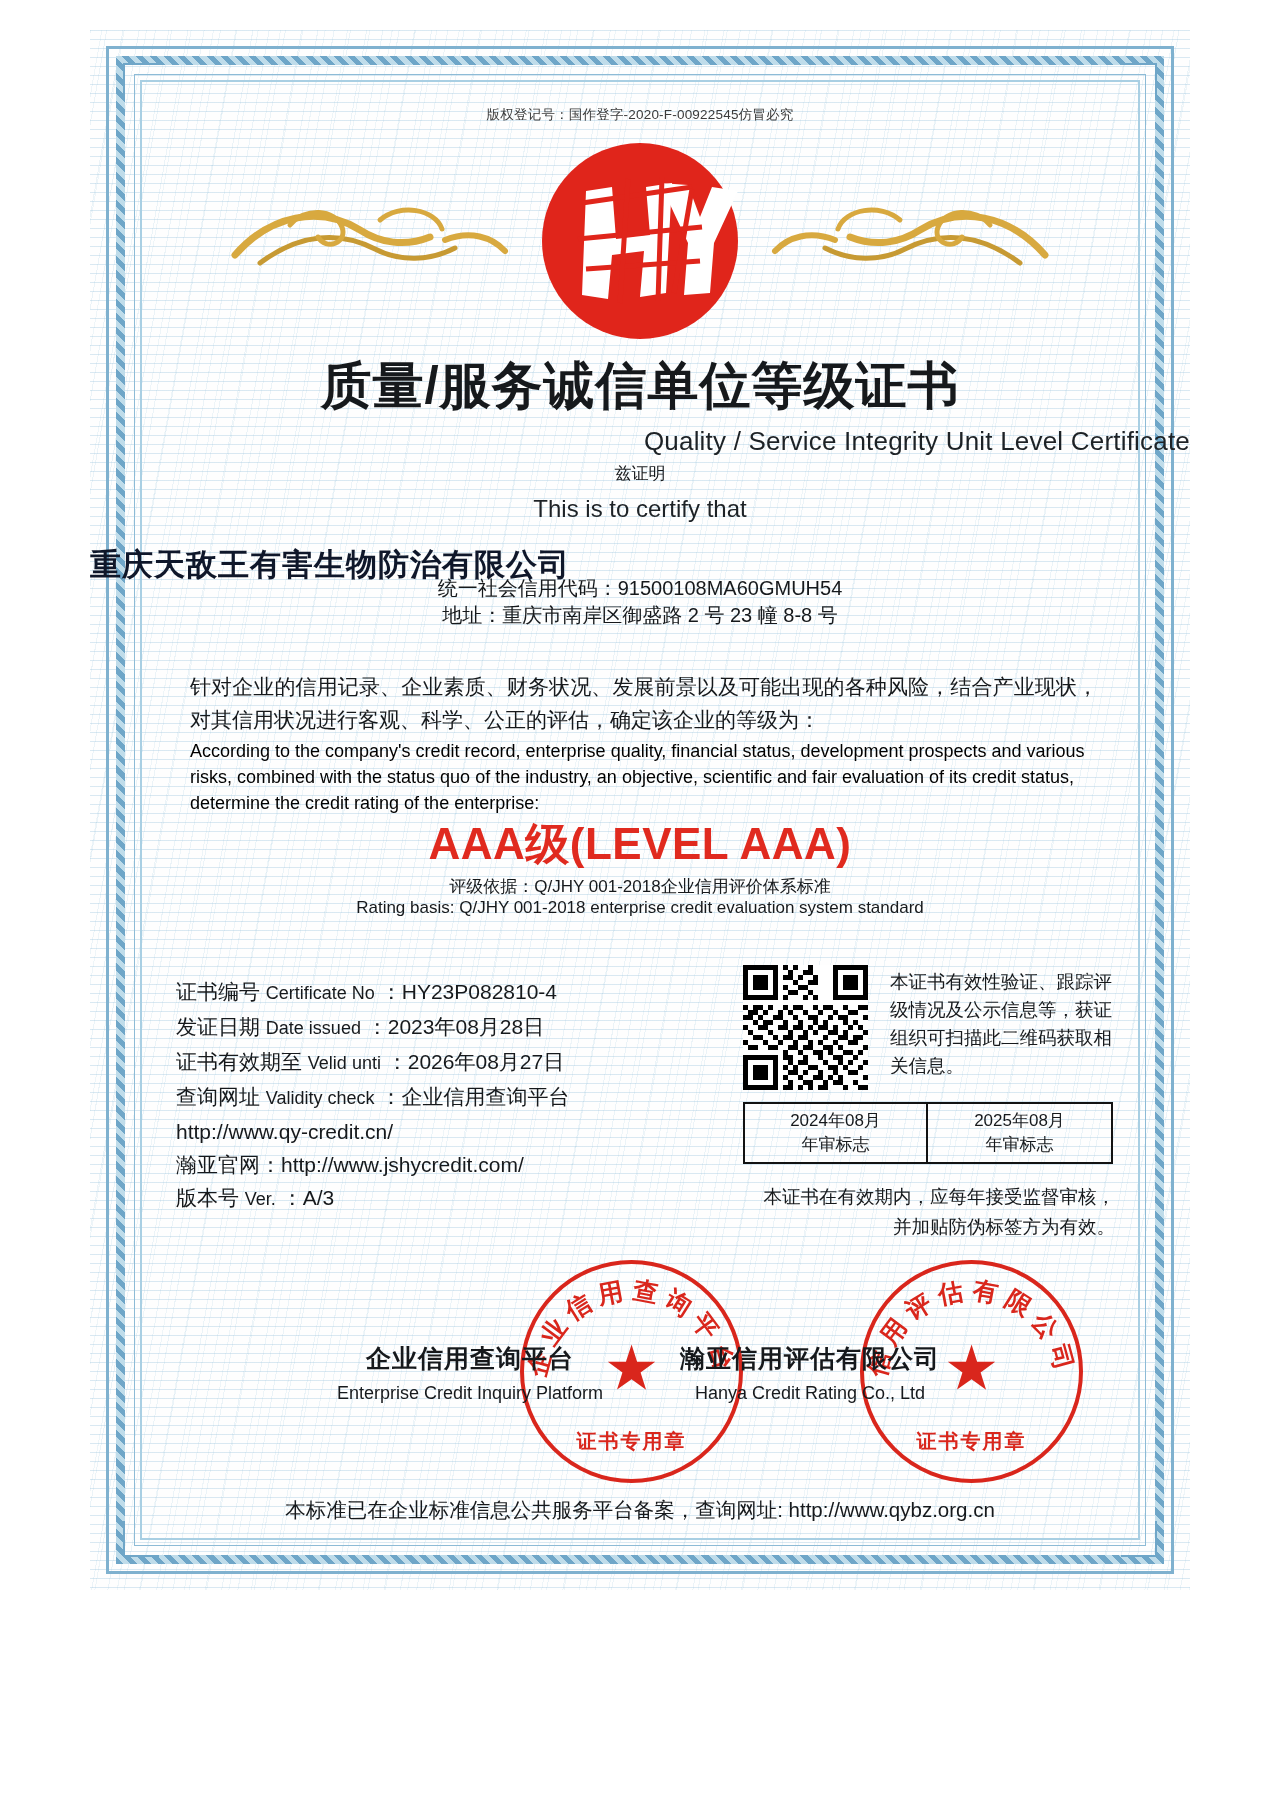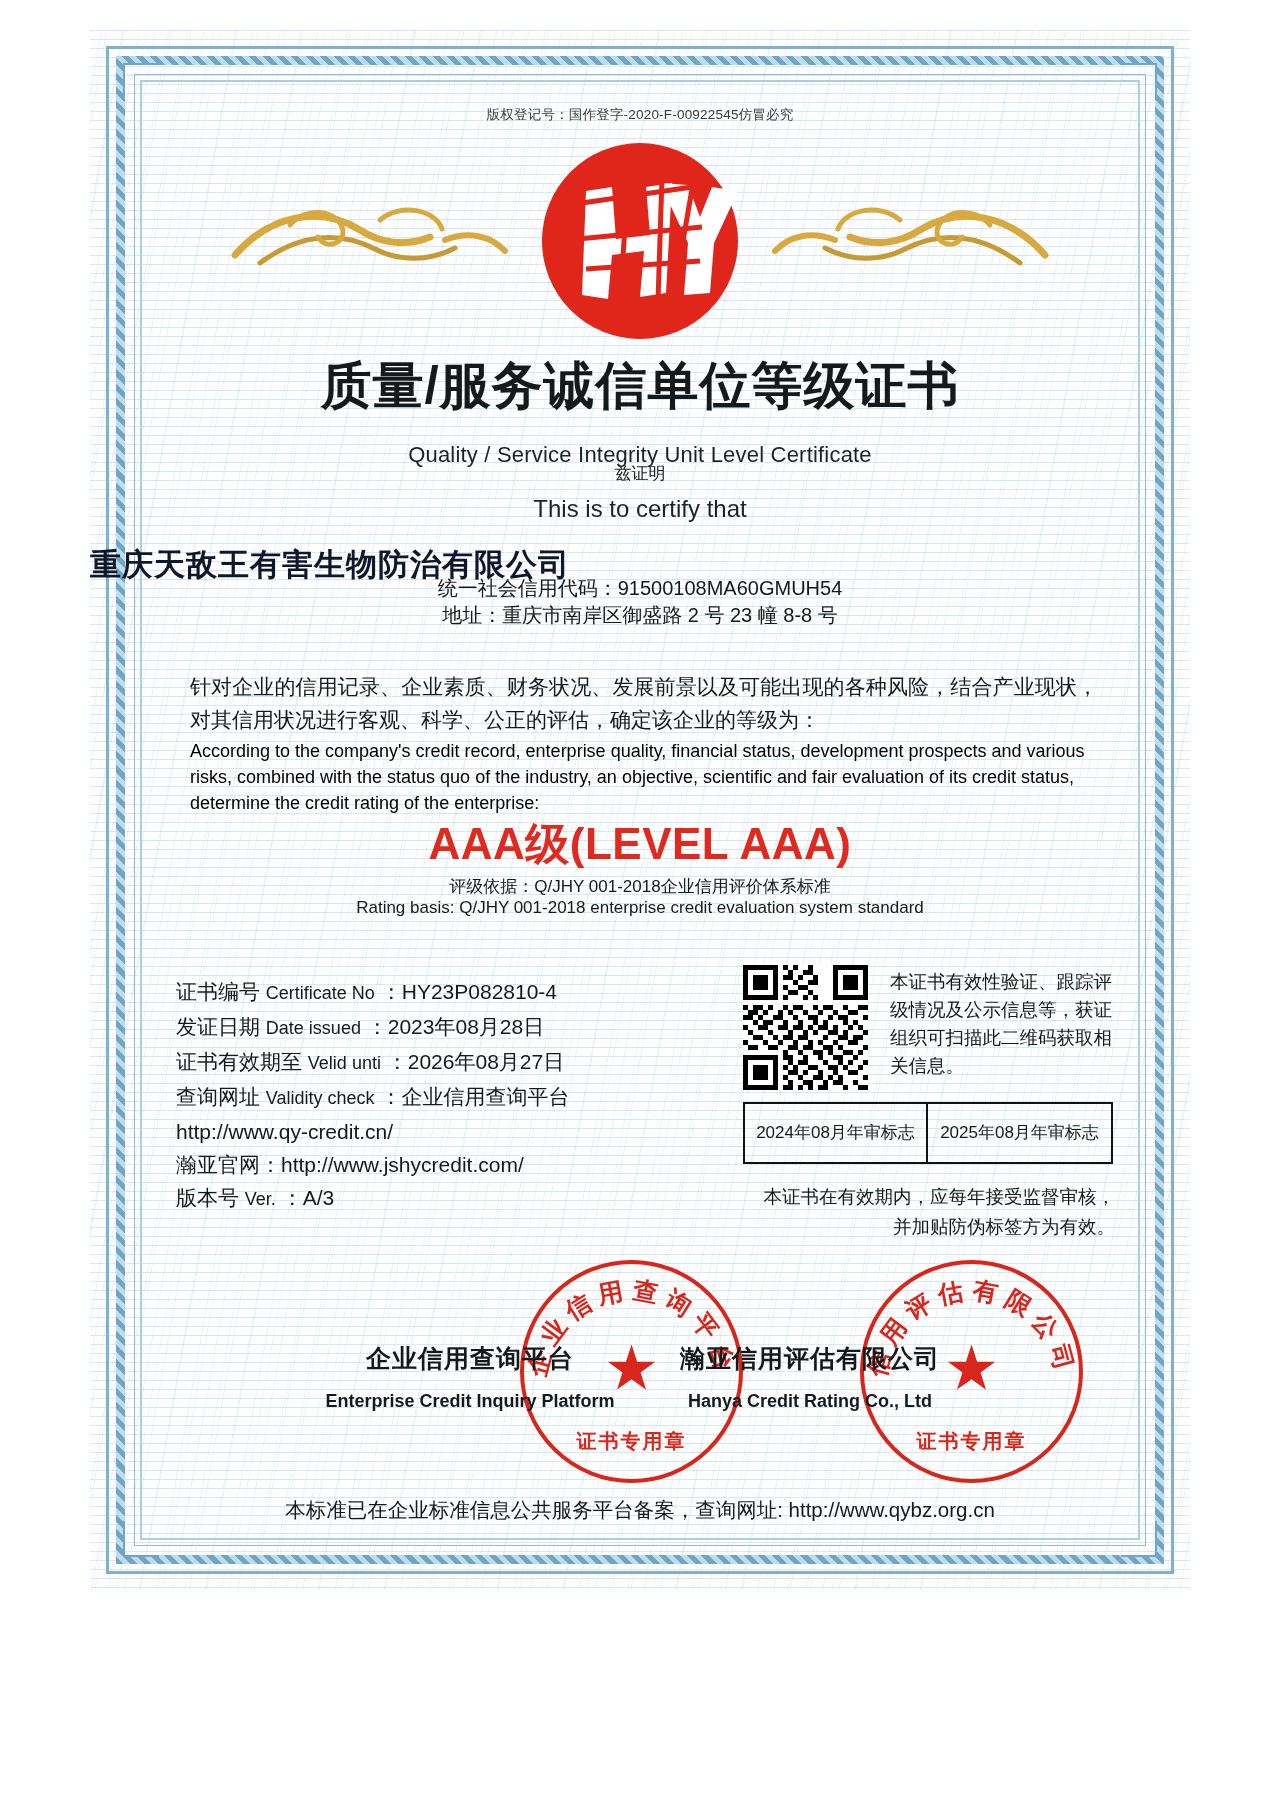--- a/index.html
+++ b/index.html
@@ -145,24 +145,24 @@
     top: 322px;
     width: 100%;
     text-align: center;
     font-size: 51px;
     font-weight: bold;
     color: #16191c;
     letter-spacing: 1px;
   }
   .title-en {
     position: absolute;
-    top: 412px;
-    width: 100%;
-    text-align: center;
-    font-size: 22px;
+    top: 396px;
+    width: 100%;
+    text-align: right;
+    font-size: 26px;
     color: #1d2226;
     letter-spacing: 0.2px;
   }
   .certify-cn {
     position: absolute;
     top: 432px;
     width: 100%;
     text-align: center;
     font-size: 17px;
     color: #16191c;
@@ -292,21 +292,21 @@
     width: 370px;
     display: flex;
     gap: 0;
   }
   .seal-box {
     width: 185px;
     height: 62px;
     border: 2px solid #121212;
     box-sizing: border-box;
     display: flex;
-    flex-direction: row;
+    flex-direction: column;
     align-items: center;
     justify-content: center;
     font-size: 17px;
     line-height: 24px;
     color: #16191c;
   }
   .seal-box + .seal-box { border-left: none; }
 
   .annual-note {
     position: absolute;
@@ -363,22 +363,21 @@
     text-align: center;
     color: #16191c;
   }
   .org .cn {
     font-size: 25px;
     font-weight: bold;
     letter-spacing: 1px;
   }
   .org .en {
     font-size: 18px;
-    margin-top: 16px;
-    font-weight: bold;
+    margin-top: 8px;
   }
 
   .footer {
     position: absolute;
     top: 1466px;
     width: 100%;
     text-align: center;
     font-size: 20.5px;
     color: #16191c;
   }

